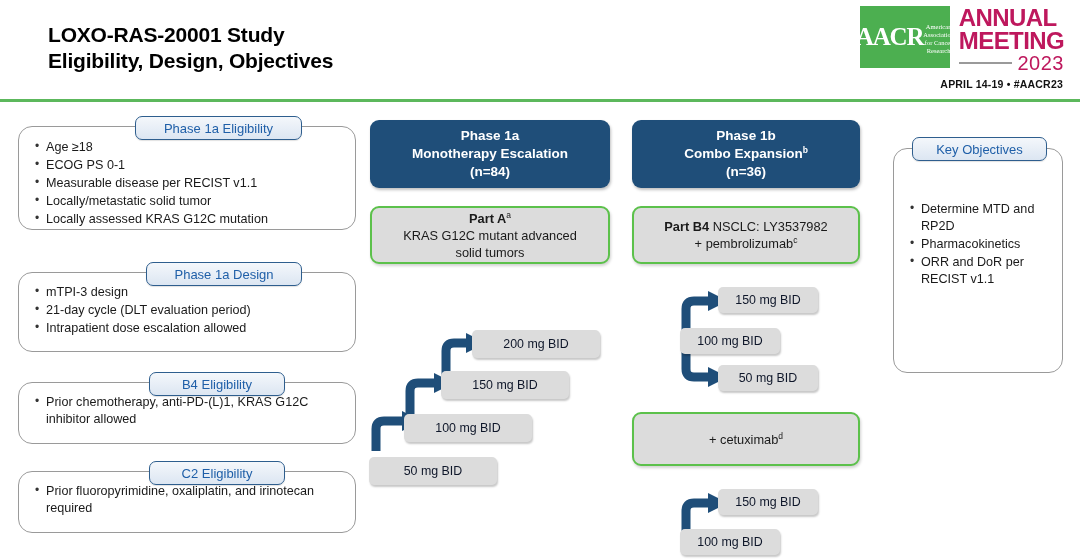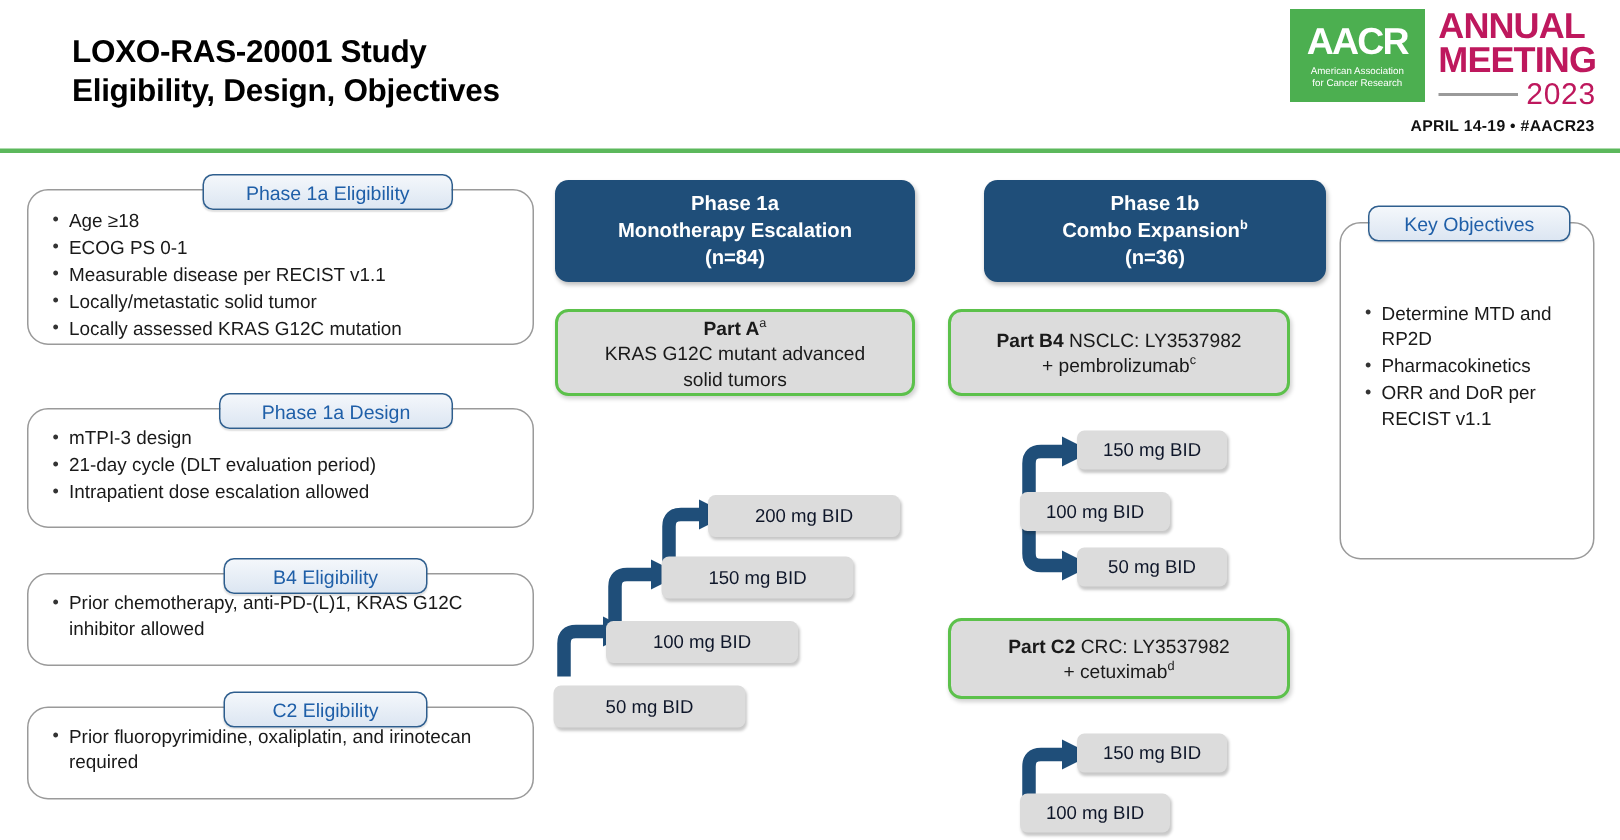--- a/index.html
+++ b/index.html
@@ -17,22 +17,23 @@
   .title{
     position:absolute;left:48px;top:22px;
     font-size:21px;font-weight:bold;line-height:26px;
     letter-spacing:-0.2px;color:#000;
   }
   .title div{white-space:nowrap;}
 
   .logo-wrap{position:absolute;right:16px;top:6px;display:flex;align-items:flex-start;}
   .aacr-mark{
     width:90px;height:62px;background:#4CAF50;
-    display:flex;flex-direction:column;align-items:center;justify-content:center;
+    display:flex;flex-direction:row;align-items:center;justify-content:center;
     color:#fff;
+    font-family:Liberation Serif, serif;
   }
   .aacr-mark .aacr-big{font-size:25px;font-weight:bold;letter-spacing:-1.2px;line-height:26px;}
   .aacr-mark .aacr-sub{font-size:6.5px;line-height:8px;text-align:center;margin-top:3px;font-weight:400;}
   .annual-block{margin-left:9px;color:#be185d;}
   .annual-block .l1{font-size:24px;font-weight:bold;letter-spacing:-0.6px;line-height:23px;}
   .annual-block .l2{font-size:24px;font-weight:bold;letter-spacing:-0.6px;line-height:23px;}
   .annual-block .l3{display:flex;align-items:center;justify-content:flex-end;margin-top:1px;}
   .annual-block .rule{flex:1;height:2px;background:#9a9a9a;margin-right:6px;min-width:48px;}
   .annual-block .yr{font-size:20px;font-weight:400;letter-spacing:0.5px;line-height:20px;}
   .meet-date{
@@ -181,21 +182,21 @@
 
     <path d="M76 56 L76 26 Q76 18 84 18 L98 18" stroke="#1F4E79" stroke-width="9" fill="none"></path>
     <polygon points="96,8 116,18 96,28" fill="#1F4E79"></polygon>
   </svg>
 
   <div class="dose" style="left:472px;top:330px;width:128px;height:28px;">200 mg BID</div>
   <div class="dose" style="left:441px;top:371px;width:128px;height:28px;">150 mg BID</div>
   <div class="dose" style="left:404px;top:414px;width:128px;height:28px;">100 mg BID</div>
   <div class="dose" style="left:369px;top:457px;width:128px;height:28px;">50 mg BID</div>
 
-  <div class="colhead" style="left:632px;top:120px;width:228px;height:68px;margin-left:24px;">
+  <div class="colhead" style="left:632px;top:120px;width:228px;height:68px;">
     <div>Phase 1b</div>
     <div>
       <span>Combo Expansion</span><sup>b</sup>
     </div>
     <div>(n=36)</div>
   </div>
 
   <div class="partbox" style="left:632px;top:206px;width:228px;height:58px;">
     <div>
       <b>Part B4</b><span> NSCLC: LY3537982</span>
@@ -211,23 +212,20 @@
     <path d="M6 58 L6 86 Q6 94 14 94 L30 94" stroke="#1F4E79" stroke-width="9" fill="none"></path>
     <polygon points="28,84 48,94 28,104" fill="#1F4E79"></polygon>
   </svg>
 
   <div class="dose" style="left:718px;top:287px;width:100px;height:26px;">150 mg BID</div>
   <div class="dose" style="left:680px;top:328px;width:100px;height:26px;">100 mg BID</div>
   <div class="dose" style="left:718px;top:365px;width:100px;height:26px;">50 mg BID</div>
 
   <div class="partbox" style="left:632px;top:412px;width:228px;height:54px;">
     <div>
-      <b>Part C2</b><span> CRC: LY3537982</span>
-    </div>
-    <div>
       <span>+ cetuximab</span><sup>d</sup>
     </div>
   </div>
 
   <svg class="arrow" style="left:680px;top:485px;width:110px;height:70px;" viewBox="0 0 110 70">
     <path d="M6 54 L6 26 Q6 18 14 18 L30 18" stroke="#1F4E79" stroke-width="9" fill="none"></path>
     <polygon points="28,8 48,18 28,28" fill="#1F4E79"></polygon>
   </svg>
 
   <div class="dose" style="left:718px;top:489px;width:100px;height:26px;">150 mg BID</div>

